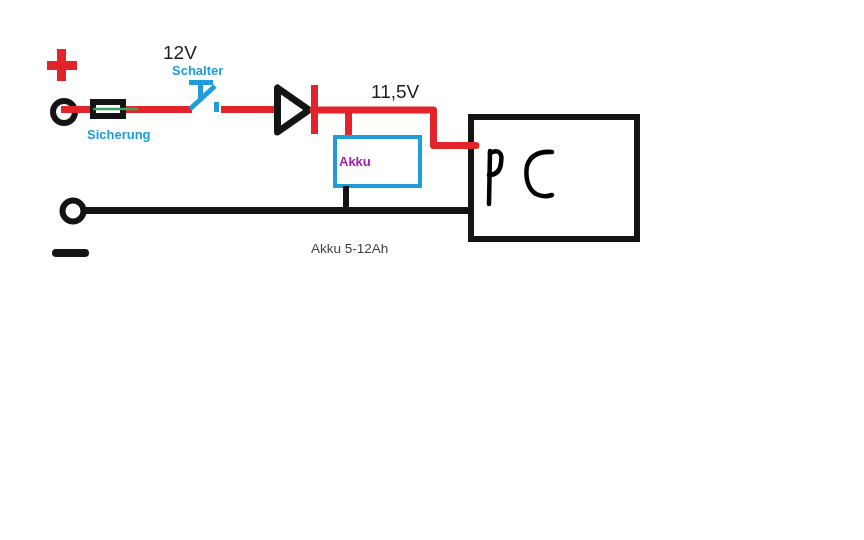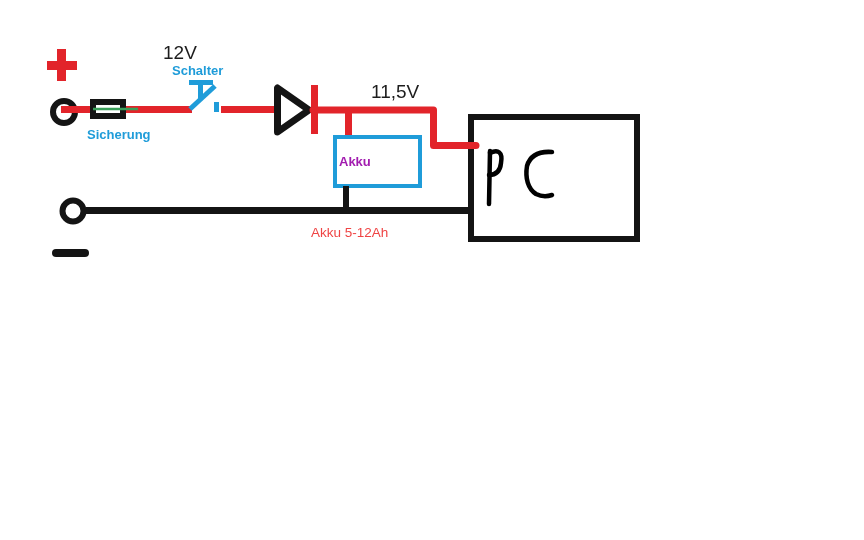--- a/index.html
+++ b/index.html
@@ -75,14 +75,14 @@
   <div class="lbl lbl-black" style="left:119px;top:43px;">12V</div>
 
   <div class="lbl lbl-blue" style="left: 172px; top: 64px; color: rgb(31, 156, 217);">Schalter</div>
 
   <div class="lbl lbl-blue" style="left: 87px; top: 128px; color: rgb(31, 156, 217);">Sicherung</div>
 
   <div class="lbl lbl-black" style="left:327px;top:82px;">11,5V</div>
 
   <div class="lbl lbl-blue" style="left: 339px; top: 155px; color: #a21caf;">Akku</div>
 
-  <div class="lbl lbl-caption" style="left: 311px; top: 226px; color: #ef4444;">Akku 5-12Ah</div>
+  <div class="lbl lbl-caption" style="left: 311px; top: 242px; color: #404040;">Akku 5-12Ah</div>
 </div>
 
 </body></html>

